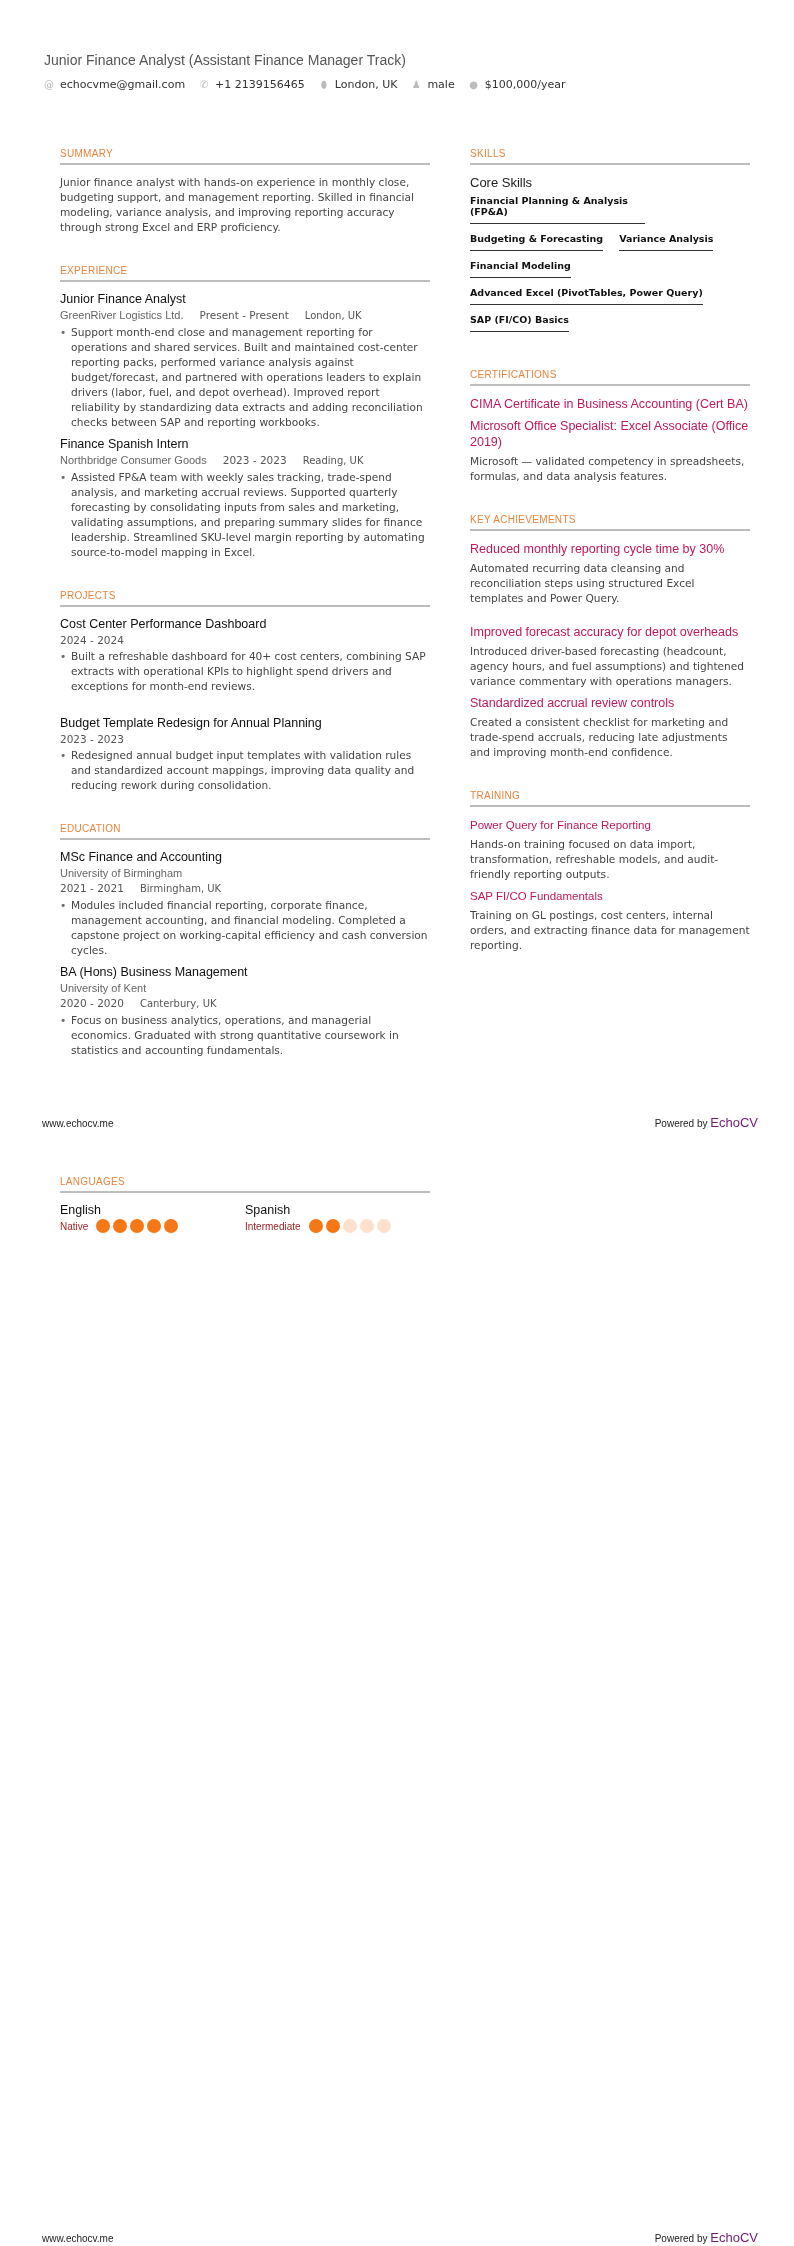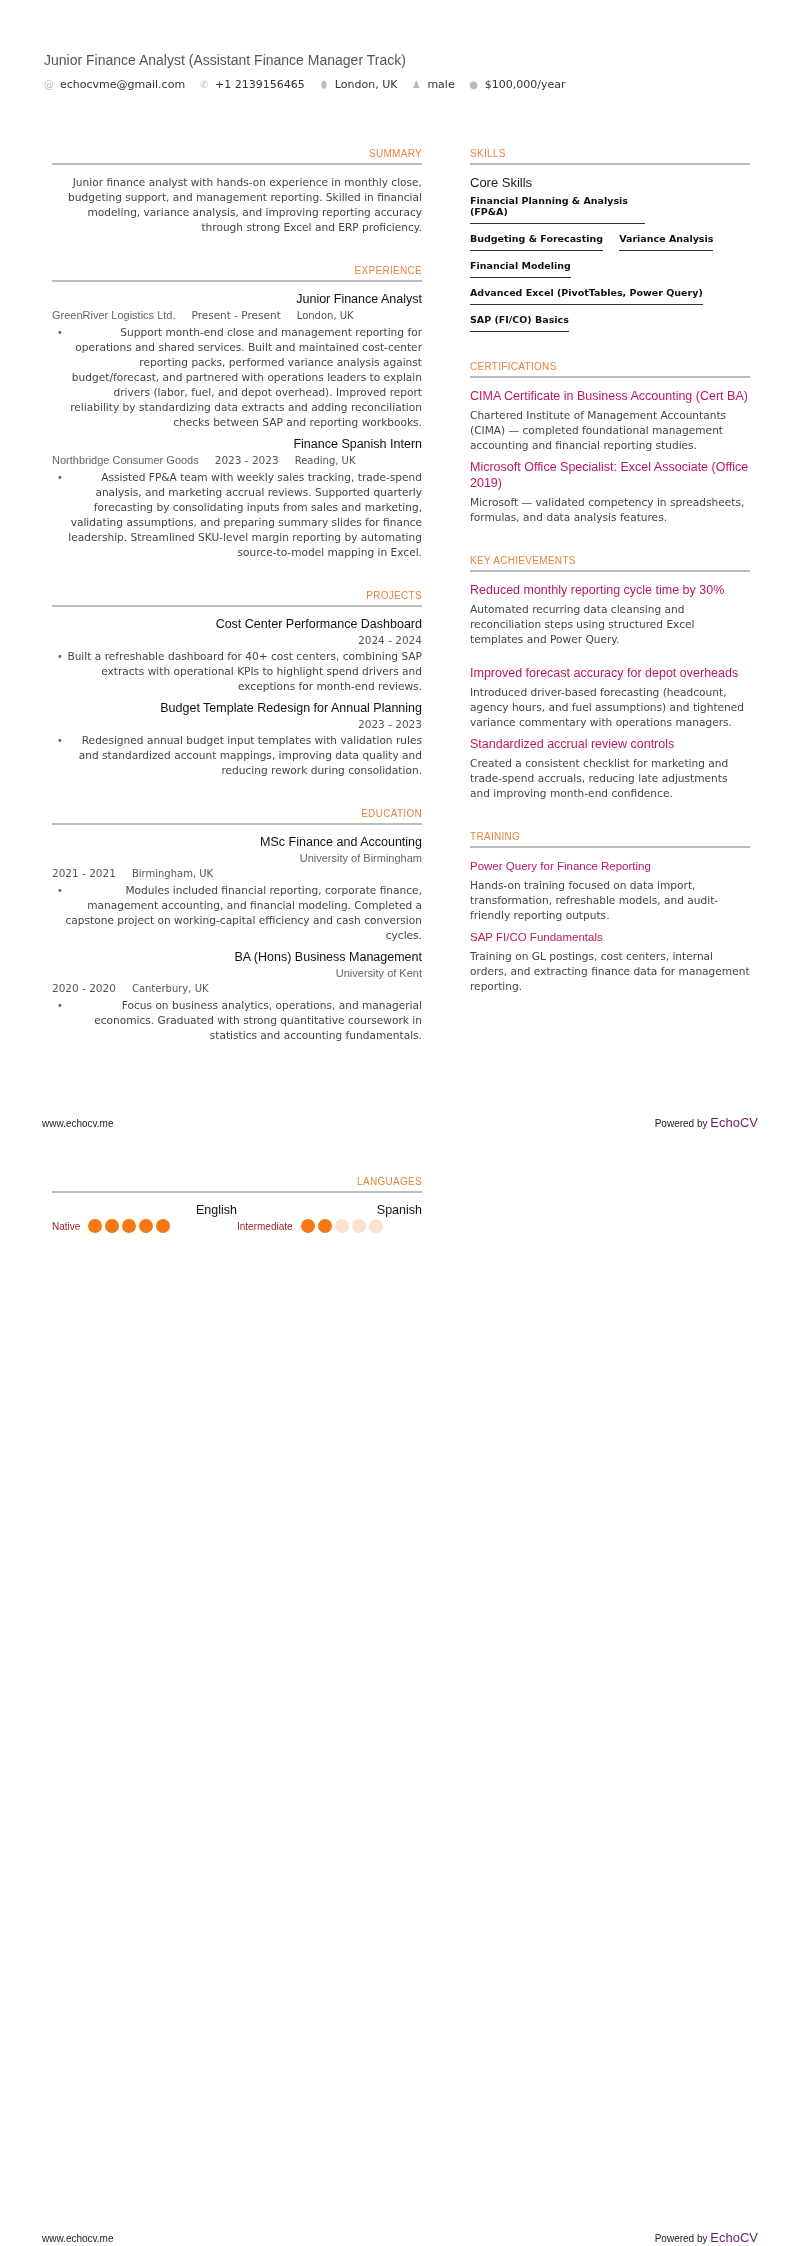--- a/index.html
+++ b/index.html
@@ -19,21 +19,21 @@
     font-size: 27px; color: #111; font-weight: normal; letter-spacing: 0.2px;
   }
   .role {
     font-family: "Liberation Sans", sans-serif;
     font-size: 14px; color: #555; margin-top: 8px;
   }
   .contacts { display: flex; align-items: center; margin-top: 10px; font-size: 11px; color: #333; }
   .contact { display: flex; align-items: center; margin-right: 14px; }
   .contact .ic { color: #bbb; font-size: 10px; margin-right: 6px; width: 10px; text-align: center; }
 
-  .col-left { position: absolute; left: 52px; width: 370px; text-align: right; }
+  .col-left { position: absolute; left: 60px; width: 370px; }
   .col-right { position: absolute; left: 470px; width: 280px; }
 
   .sec-title {
     font-family: "Liberation Sans", sans-serif;
     font-size: 10px; color: #e8843c; letter-spacing: 0.3px;
     padding-bottom: 4px; border-bottom: 2px solid #bdbdbd;
     margin-bottom: 10px;
   }
   .text { font-size: 10.6px; line-height: 15px; color: #444; }
   .item-title {
@@ -145,21 +145,21 @@
 
       <div>
         <div class="item-title">Cost Center Performance Dashboard</div>
         <div class="dates-line">2024 - 2024</div>
         <div class="bullet">
           <span class="dot">•</span>
           <span>Built a refreshable dashboard for 40+ cost centers, combining SAP extracts with operational KPIs to highlight spend drivers and exceptions for month-end reviews.</span>
         </div>
       </div>
 
-      <div style="margin-top:7px;">
+      <div style="margin-top:22px;">
         <div class="item-title">Budget Template Redesign for Annual Planning</div>
         <div class="dates-line">2023 - 2023</div>
         <div class="bullet">
           <span class="dot">•</span>
           <span>Redesigned annual budget input templates with validation rules and standardized account mappings, improving data quality and reducing rework during consolidation.</span>
         </div>
       </div>
     </section>
 
     <section style="margin-top:30px;">
@@ -205,25 +205,24 @@
         <div class="skill">Variance Analysis</div>
         <div style="width:100%;height:0;"></div>
         <div class="skill">Financial Modeling</div>
         <div style="width:100%;height:0;"></div>
         <div class="skill">Advanced Excel (PivotTables, Power Query)</div>
         <div style="width:100%;height:0;"></div>
         <div class="skill">SAP (FI/CO) Basics</div>
       </div>
     </section>
 
-    <section style="margin-top:20px;">
+    <section style="margin-top:28px;">
       <div class="sec-title">CERTIFICATIONS</div>
       <div>
         <div class="right-title">CIMA Certificate in Business Accounting (Cert BA)</div>
-        <div class="text">Chartered Institute of Management Accountants (CIMA) — completed foundational management accounting and financial reporting studies.</div>
       </div>
       <div style="margin-top:6px;">
         <div class="right-title">Microsoft Office Specialist: Excel Associate (Office 2019)</div>
         <div class="text">Microsoft — validated competency in spreadsheets, formulas, and data analysis features.</div>
       </div>
     </section>
 
     <section style="margin-top:30px;">
       <div class="sec-title">KEY ACHIEVEMENTS</div>
       <div>

